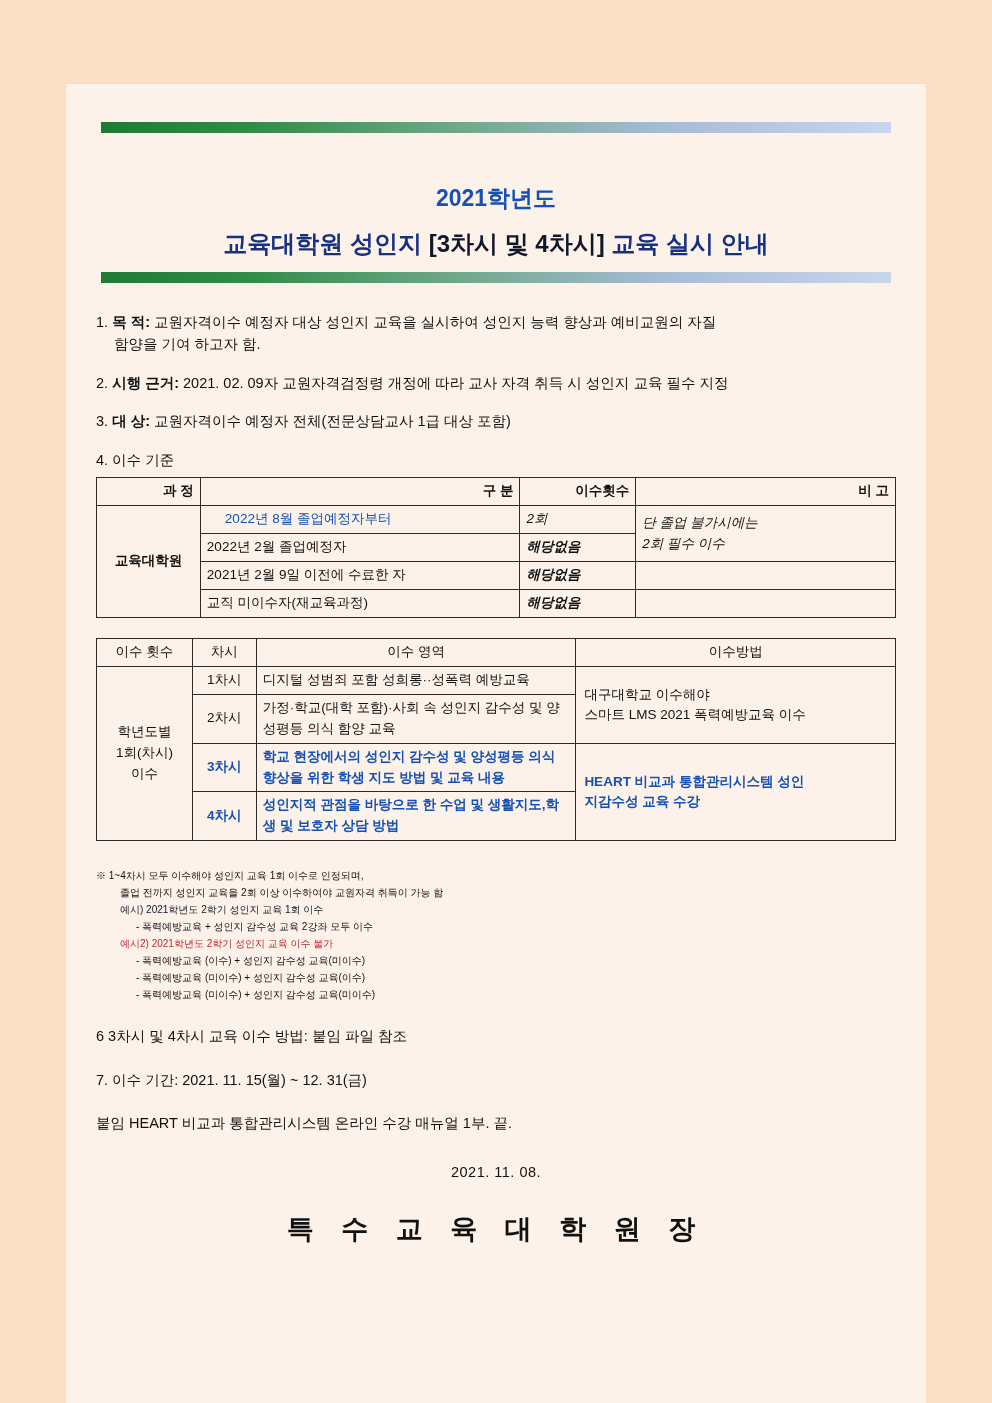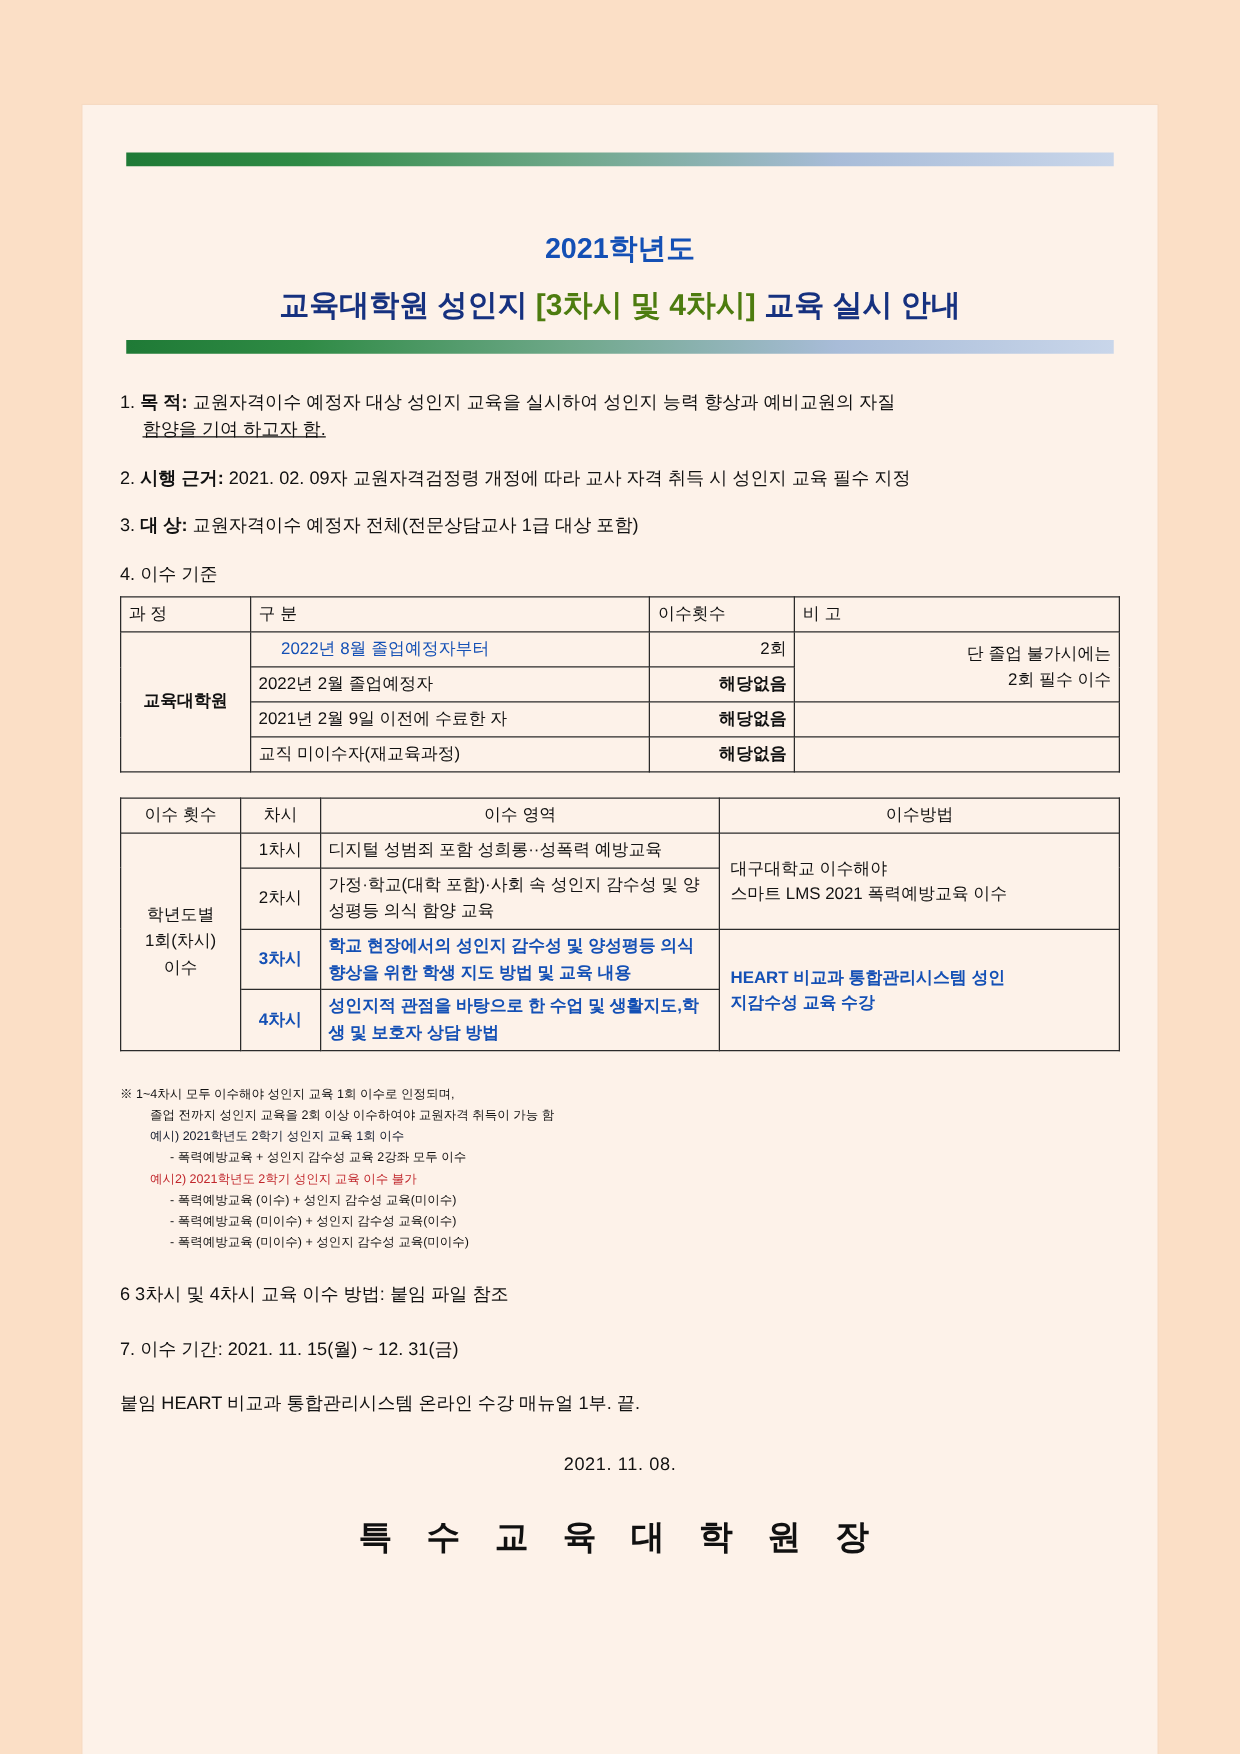--- a/index.html
+++ b/index.html
@@ -50,59 +50,58 @@
     letter-spacing: 0px;
     margin-bottom: 14px;
     margin-top: 40px;
   }
   .title-line2 {
     font-size: 24px;
     font-weight: bold;
     color: #16317f;
     margin-bottom: 6px;
   }
-  .title-line2 .hl { color: #4d7c0f; }
+  .title-line2 .hl { color: #0f172a; }
 
   
   .body-area {
     margin-top: 28px;
     font-size: 14.5px;
     color: #111;
     line-height: 1.55;
   }
   .item {
     margin-bottom: 16px;
   }
   .item .lbl { font-weight: bold; }
   .item .sub {
     display: block;
     padding-left: 18px;
-    text-decoration: underline;
   }
   .sec-head {
     font-size: 14.5px;
     margin: 0 0 6px 0;
   }
 
   
   table {
     border-collapse: collapse;
     width: 100%;
     font-size: 13.5px;
     color: #111;
   }
   table td, table th {
     border: 1px solid #2b2b2b;
     padding: 3px 6px;
     vertical-align: middle;
     font-weight: normal;
   }
   .t1 { margin-bottom: 20px; }
-  .t1 th { text-align: left; font-weight: normal; }
-  .t1 .ctr { text-align: right; }
+  .t1 th { text-align: right; font-weight: bold; }
+  .t1 .ctr { text-align: left; font-style: italic; }
   .t1 .bold { font-weight: bold; }
   .blue { color: #1450b5; padding-left: 24px; }
   .t1 .course { text-align: center; font-weight: bold; }
 
   .t2 { margin-bottom: 14px; }
   .t2 th { text-align: center; }
   .t2 .cell-blue { color: #1450b5; font-weight: bold; }
   .t2 .vcell { text-align: center; }
   .t2 .step { text-align: center; }
   .t2 .method { padding-left: 8px; line-height: 1.5; }

